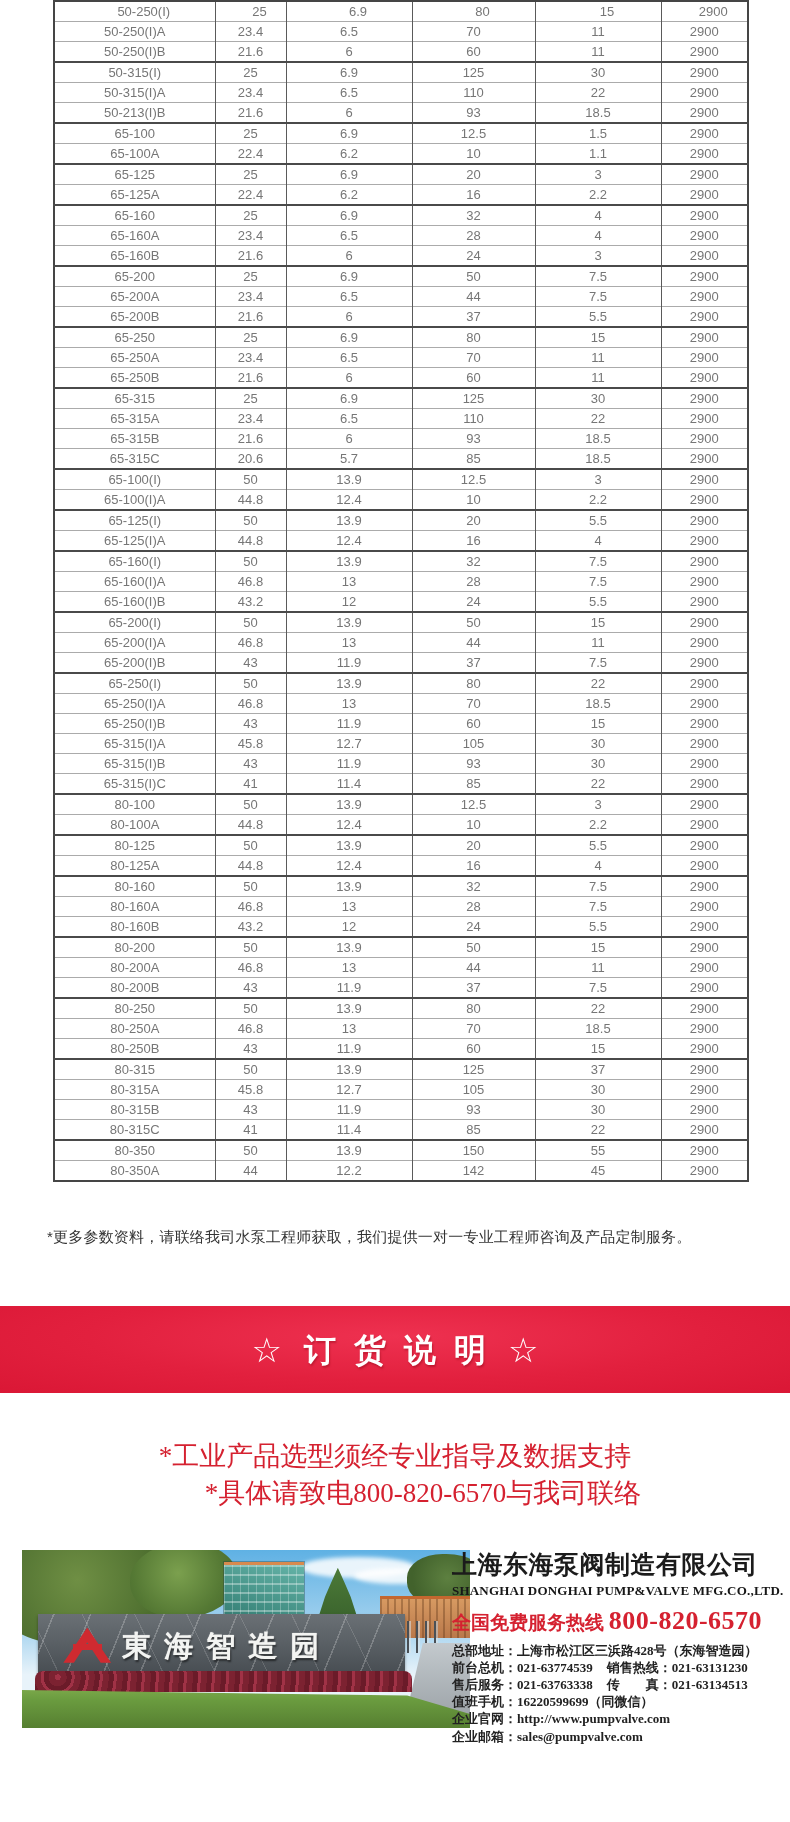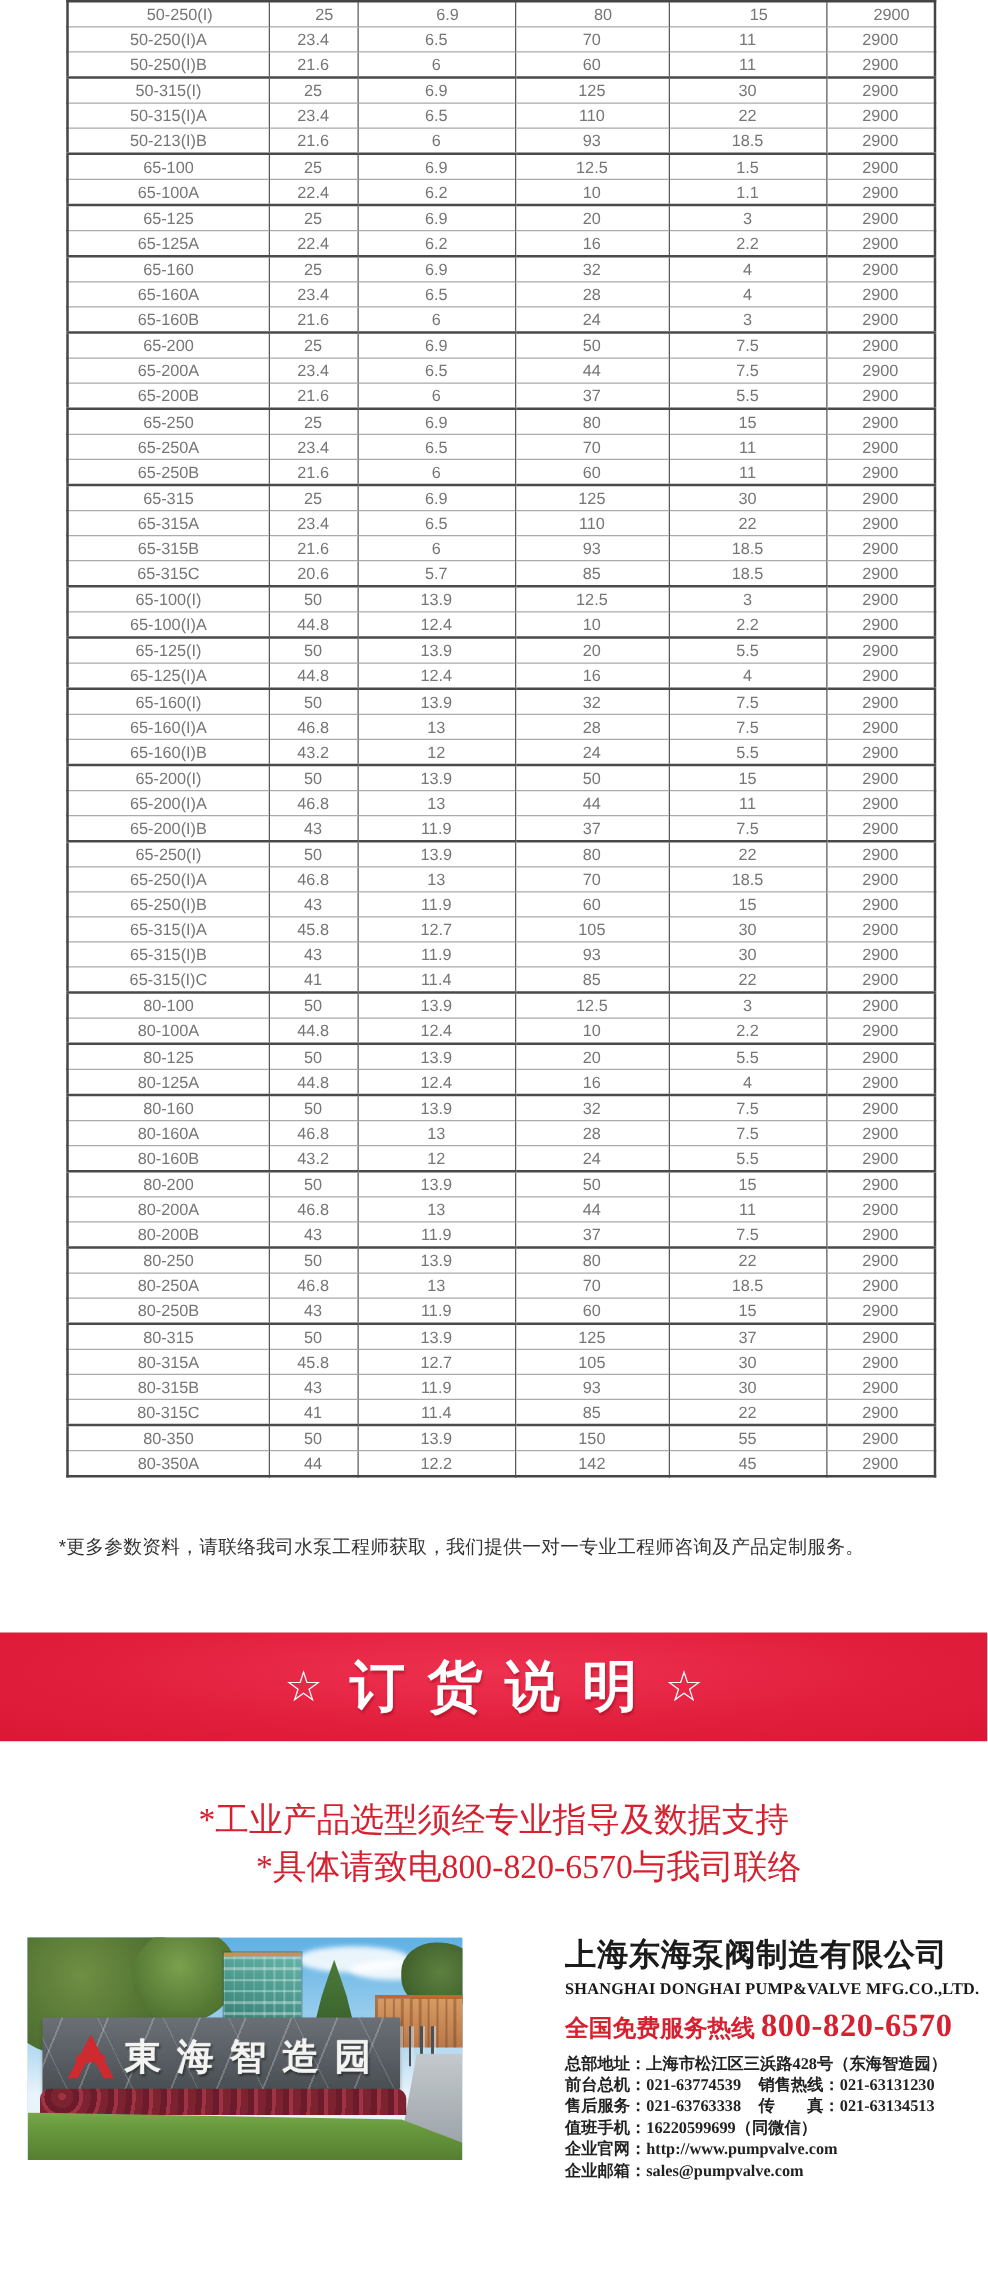--- a/index.html
+++ b/index.html
@@ -37,34 +37,34 @@
   .banner{
     position:absolute;top:1306px;left:0;width:790px;height:87px;
     background:radial-gradient(ellipse at 50% 35%, #ee3150 0%, #e2203e 55%, #da1735 100%);
     display:flex;align-items:center;justify-content:center;
   }
   .banner .star{
     color:#ffffff;font-size:34px;line-height:1;font-weight:bold;
     font-family:"DejaVu Sans",sans-serif;
   }
   .banner .title{
-    color:#ffffff;font-size:44px;font-weight:bold;line-height:1;
+    color:#ffffff;font-size:32px;font-weight:bold;line-height:1;
     letter-spacing:18px;margin:0 4px 0 22px;text-shadow:1px 2px 2px rgba(120,0,15,.35);
   }
   
   .notice{
     position:absolute;left:0;width:790px;text-align:center;
     font-family:"Liberation Serif","DejaVu Serif",serif;
     font-weight:normal;font-size:27px;color:#d52130;line-height:1.15;
   }
   .notice.n0{top:1441px;}
   .notice.n1{top:1478px;padding-left:28px;}
   
   .photo{
-    position:absolute;left:22px;top:1550px;width:348px;height:178px;
+    position:absolute;left:22px;top:1550px;width:448px;height:178px;
     overflow:hidden;background:#bcd9ec;
   }
   .photo .sky{position:absolute;inset:0;background:linear-gradient(180deg,#5fb1e4 0%,#a8d4ef 45%,#e8f3fa 70%);}
   .photo .cloud{position:absolute;background:#ffffff;border-radius:50%;opacity:.85;filter:blur(2px);}
   .photo .cl1{left:62%;top:4%;width:26%;height:12%;}
   .photo .cl2{left:74%;top:10%;width:20%;height:9%;}
   .photo .tree-left{
     position:absolute;left:-6%;top:-8%;width:46%;height:62%;
     background:radial-gradient(circle at 40% 40%, #6f8f44 0%, #4f7030 55%, #3c5a24 100%);
     border-radius:38% 52% 46% 40%;

